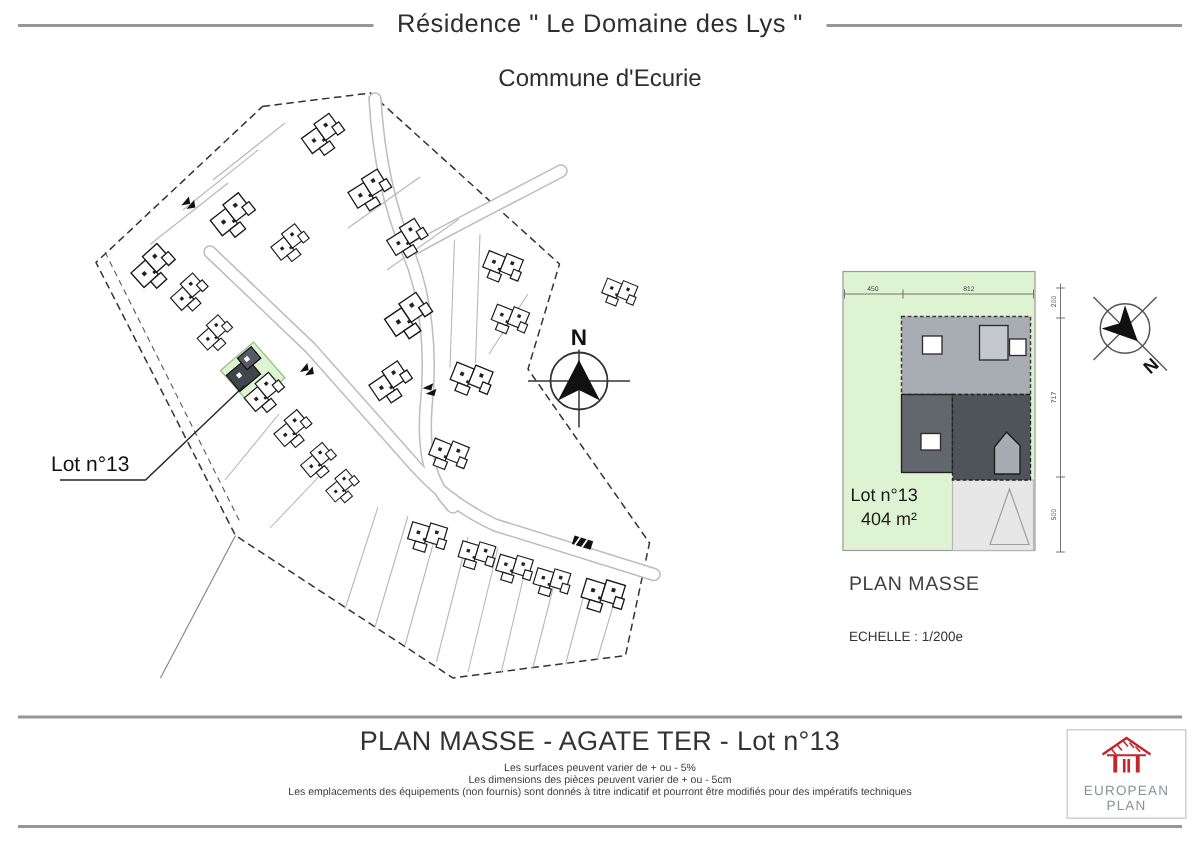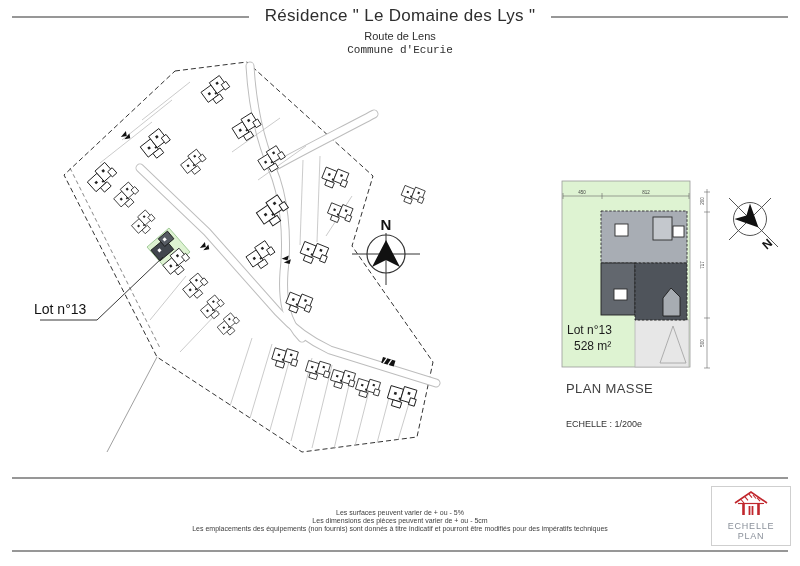--- a/index.html
+++ b/index.html
@@ -6,21 +6,21 @@
   #page{position:relative;width:800px;height:566px;background:#fff;overflow:hidden;
         font-family:"Liberation Sans","DejaVu Sans",sans-serif;color:#2e2e2e;}
   .rule{position:absolute;height:2px;background:#979797;}
   #rule-top{top:16px;left:12px;right:12px;z-index:1;}
   #rule-foot{top:477px;left:12px;right:12px;}
   #rule-bottom{top:550px;left:12px;right:12px;}
   .center-text{position:absolute;left:0;right:0;text-align:center;}
   #hdr-title{top:6px;font-size:17px;letter-spacing:.3px;z-index:2;}
   #hdr-title span{background:#fff;display:inline-block;padding:0 16px;}
   #hdr-sub1{top:30px;font-size:11px;}
-  #hdr-sub2{top:44px;font-size:11px;font-family:Liberation Mono, monospace;}
+  #hdr-sub2{top:44px;font-size:16px;}
   #svg-main{position:absolute;left:0;top:0;}
   #lot-label{position:absolute;left:34px;top:301px;font-size:14px;color:#111;}
   #detail-lot{position:absolute;left:567px;top:323px;font-size:12px;color:#1c1c1c;}
   #detail-area{position:absolute;left:574px;top:339px;font-size:12px;color:#1c1c1c;}
   #cap-title{position:absolute;left:566px;top:381px;font-size:13px;color:#404040;letter-spacing:.4px;}
   #cap-scale{position:absolute;left:566px;top:419px;font-size:9px;color:#333;}
   #ftr-title{top:484px;font-size:18px;color:#333;letter-spacing:.2px;}
   .disc{font-size:7px;color:#3d3d3d;line-height:8.5px;}
   #disc0{top:509px;}#disc1{top:517px;}#disc2{top:525px;}
   #logo-box{position:absolute;left:711px;top:486px;width:78px;height:58px;background:#fff;
@@ -29,21 +29,20 @@
   #logo-icon{margin-top:3px;}
 </style>
 </head>
 <body>
 
 <div id="page">
 
   <div class="rule" id="rule-top"></div>
 
   <div class="center-text" id="hdr-title"><span>Résidence " Le Domaine des Lys "</span></div>
-  <div class="center-text" id="hdr-sub1">Route de Lens</div>
   <div class="center-text" id="hdr-sub2">Commune d'Ecurie</div>
 
   <svg id="svg-main" width="800" height="566" viewBox="0 0 800 566">
     <defs>
       <g id="house-glyph">
         <rect x="-13" y="-9" width="13" height="13" fill="#fff" stroke="#1a1a1a" stroke-width="0.9"></rect>
         <rect x="0" y="-12" width="13" height="14" fill="#fff" stroke="#1a1a1a" stroke-width="0.9"></rect>
         <rect x="-7" y="4" width="9" height="6" fill="#fff" stroke="#1a1a1a" stroke-width="0.9"></rect>
         <rect x="9" y="-3" width="6" height="7" fill="#fff" stroke="#1a1a1a" stroke-width="0.9"></rect>
         <rect x="-8" y="-4" width="2.6" height="2.6" fill="#222"></rect>
@@ -194,37 +193,38 @@
         <line x1="-21" y1="-21" x2="28" y2="28" stroke="#555" stroke-width="1"></line>
         <line x1="21" y1="-21" x2="-21" y2="21" stroke="#555" stroke-width="1"></line>
         <path transform="rotate(135)" d="M0,-12 L11,11 L0,5 L-11,11 Z" fill="#111"></path>
         <text transform="translate(20,28) rotate(-42)" text-anchor="middle" font-size="12" font-weight="bold" fill="#111">N</text>
       </g>
     </g>
   </svg>
 
   <div id="lot-label">Lot n°13</div>
   <div id="detail-lot">Lot n°13</div>
-  <div id="detail-area">528 m²</div>
+  <div id="detail-area">404 m²</div>
   <div id="cap-title">PLAN MASSE</div>
   <div id="cap-scale">ECHELLE : 1/200e</div>
 
   <div class="rule" id="rule-foot"></div>
+  <div class="center-text" id="ftr-title">PLAN MASSE - AGATE TER - Lot n°13</div>
   <div class="center-text disc" id="disc0">Les surfaces peuvent varier de + ou - 5%</div>
   <div class="center-text disc" id="disc1">Les dimensions des pièces peuvent varier de + ou - 5cm</div>
   <div class="center-text disc" id="disc2">Les emplacements des équipements (non fournis) sont donnés à titre indicatif et pourront être modifiés pour des impératifs techniques</div>
 
   <div id="logo-box">
     <svg id="logo-icon" width="42" height="27" viewBox="0 0 42 27">
       <g stroke="#c1272d" fill="none" stroke-width="1.6">
         <path d="M5,13 L21,2 L37,13"></path>
         <path d="M11,9.5 L14,13 M15,6.8 L18,10.3 M19,4.2 L22,7.7 M23,5 L26,8.5 M27,7.7 L30,11.2" stroke-width="1.1"></path>
         <path d="M8,13.5 L34,13.5" stroke-width="1.2"></path>
         <path d="M13.5,14 L13.5,25 M28.5,14 L28.5,25" stroke-width="2.6"></path>
         <path d="M19.5,16 L19.5,25 M22.5,16 L22.5,25" stroke-width="1.8"></path>
       </g>
     </svg>
-    <div class="ltxt">ECHELLE</div>
+    <div class="ltxt">EUROPEAN</div>
     <div class="ltxt">PLAN</div>
   </div>
 
   <div class="rule" id="rule-bottom"></div>
 </div>
 
 </body></html>

